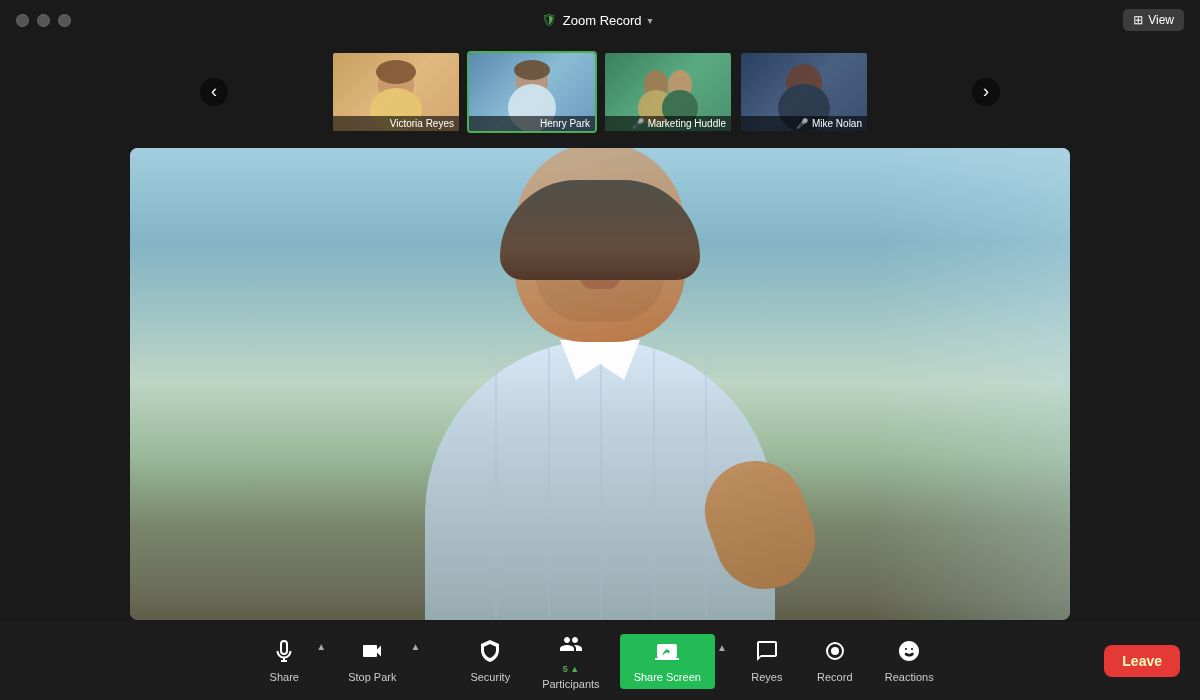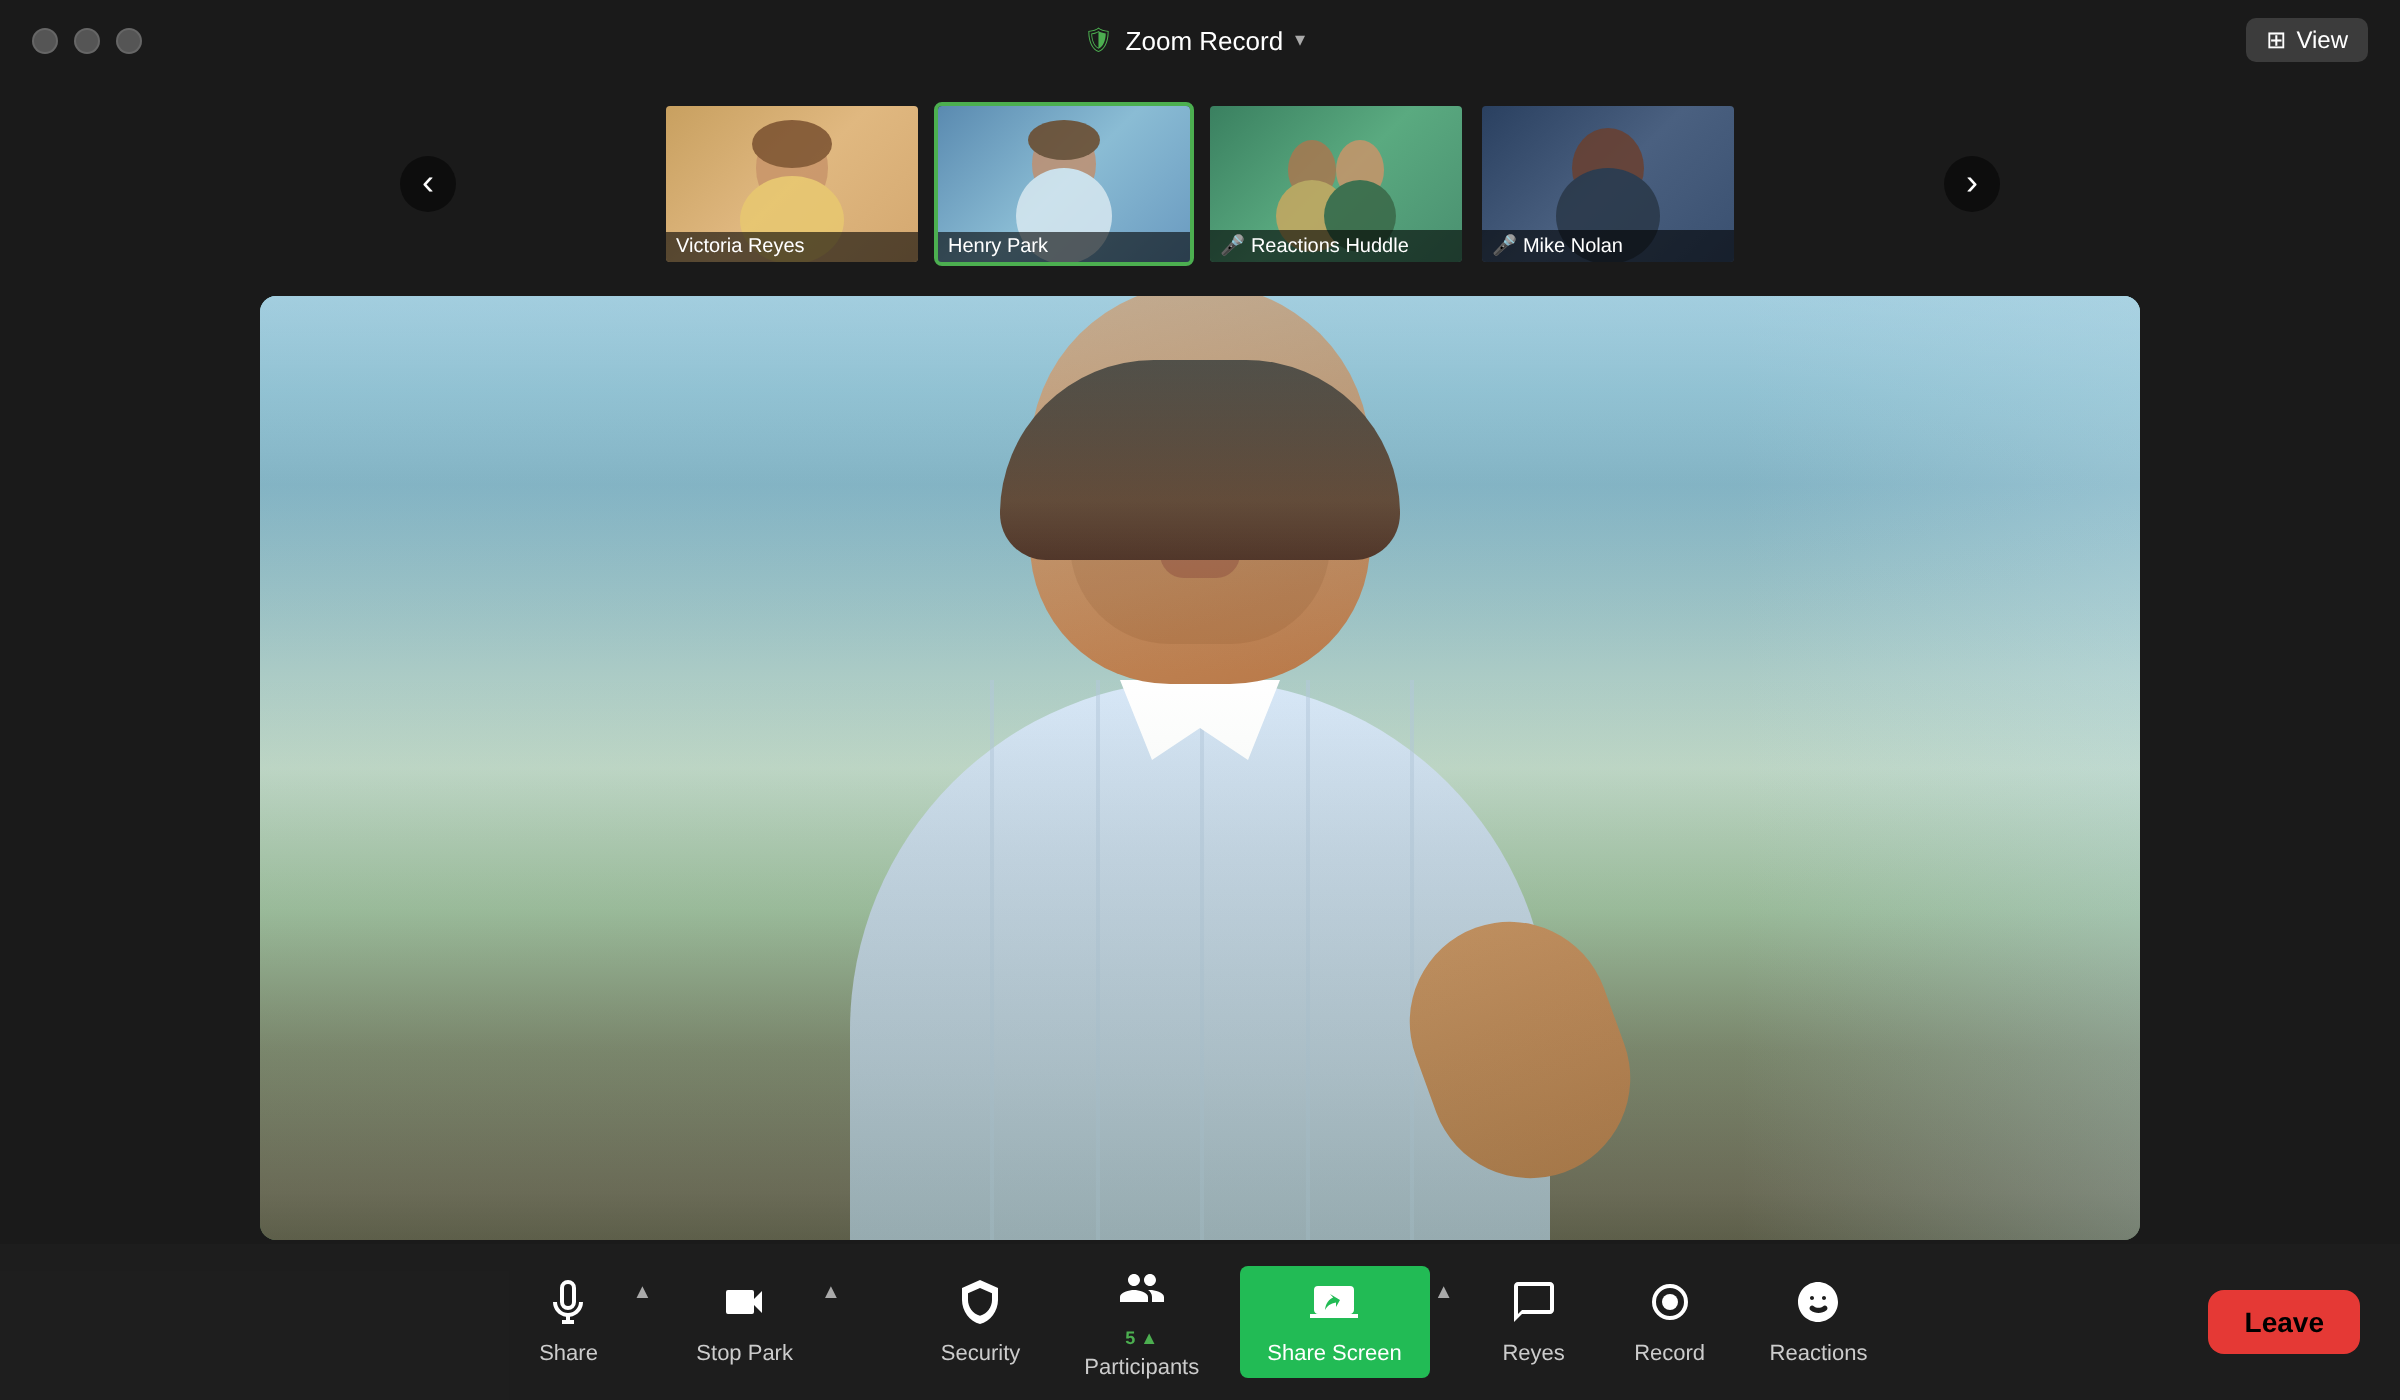--- a/index.html
+++ b/index.html
@@ -119,20 +119,21 @@
       bottom: 0;
       left: 0;
       right: 0;
       background: rgba(0,0,0,0.6);
       color: #fff;
       font-size: 10px;
       padding: 2px 5px;
       white-space: nowrap;
       overflow: hidden;
       text-overflow: ellipsis;
+      text-align: right;
     }
     .thumb-label .mic-icon {
       color: #ff4444;
       margin-right: 3px;
     }
 
     
     .thumb-victoria { background: linear-gradient(135deg, #c8a87a 0%, #e8c9a0 40%, #b89060 100%); }
 
     
@@ -240,21 +241,21 @@
       cursor: pointer;
       padding: 0 2px;
       align-self: flex-start;
       margin-top: 8px;
     }
 
     .leave-btn {
       position: absolute;
       right: 20px;
       background: #e53935;
-      color: #000000;
+      color: #fef9c3;
       border: none;
       border-radius: 8px;
       padding: 8px 18px;
       font-size: 14px;
       font-weight: 600;
       cursor: pointer;
     }
 
     
     .icon svg {
@@ -341,21 +342,21 @@
     <div class="thumbnail">
       <div class="avatar-text" style="background: linear-gradient(135deg,#3a8060,#5aaa80,#4a9070); display:flex; align-items:center; justify-content:center; flex-wrap:wrap;">
         <svg width="80" height="80" viewBox="0 0 80 80" style="opacity:0.85;">
           <ellipse cx="28" cy="32" rx="12" ry="15" fill="#a87850"></ellipse>
           <ellipse cx="52" cy="32" rx="12" ry="15" fill="#c8956a"></ellipse>
           <ellipse cx="28" cy="55" rx="18" ry="18" fill="#c8a860"></ellipse>
           <ellipse cx="52" cy="55" rx="18" ry="18" fill="#3a6848"></ellipse>
         </svg>
       </div>
       <div class="thumb-label">
-        <span class="mic-icon">🎤</span><span>Reactions Huddle</span>
+        <span class="mic-icon">🎤</span><span>Marketing Huddle</span>
       </div>
     </div>
 
 
     <div class="thumbnail">
       <div class="avatar-text" style="background: linear-gradient(135deg,#2a4060,#4a6080,#3a5070); display:flex; align-items:center; justify-content:center;">
         <svg width="80" height="80" viewBox="0 0 80 80" style="opacity:0.85;">
           <ellipse cx="40" cy="32" rx="18" ry="20" fill="#6a4030"></ellipse>
           <ellipse cx="40" cy="56" rx="26" ry="24" fill="#2a3848"></ellipse>
         </svg>

